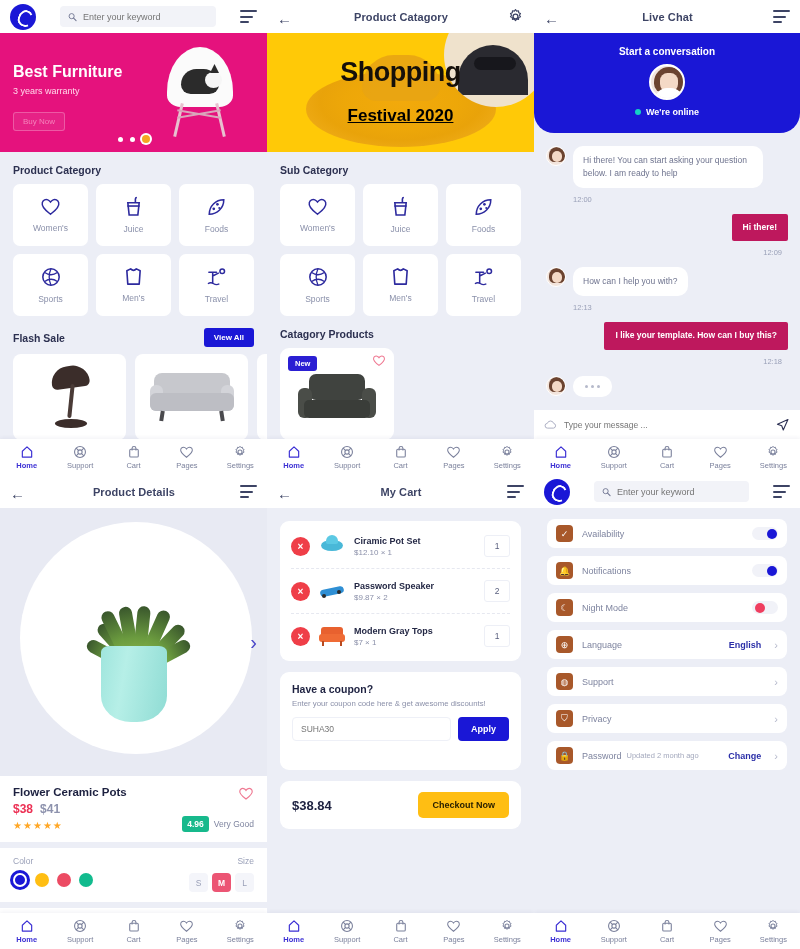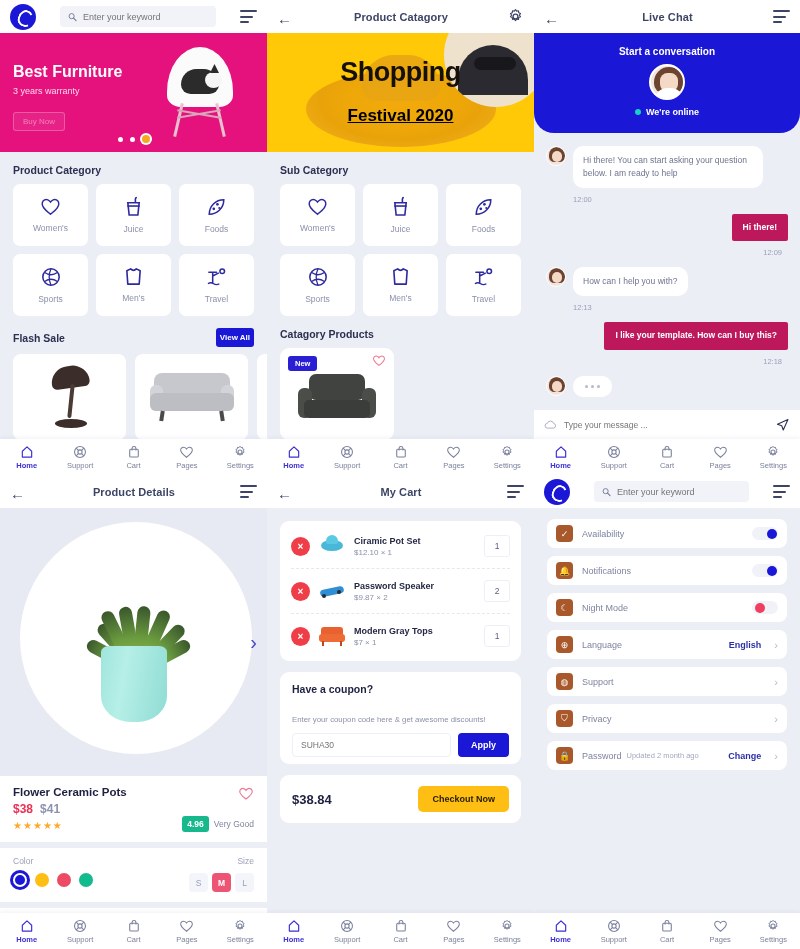--- a/index.html
+++ b/index.html
@@ -163,21 +163,21 @@
   .dots i.active { width: 8px; height: 8px; background:#f5a623; box-shadow: 0 0 0 2px #fff; }
 
   .sec-title {
     font-size: 10.5px; font-weight: bold; color: #2c3050;
     padding: 12px 13px 8px;
   }
   .sec-row { display:flex; align-items:center; justify-content: space-between; padding: 12px 13px 7px; }
   .sec-row .sec-title { padding: 0; }
   .viewall {
     background: #1a17d6; color: #fff; font-size: 8px; font-weight: bold;
-    padding: 5px 4px; border-radius: 3px; border: none; cursor: pointer;
+    padding: 5px 10px; border-radius: 3px; border: none; cursor: pointer;
     font-family: inherit;
   }
   .catgrid {
     display: grid; grid-template-columns: repeat(3, 1fr);
     gap: 8px; padding: 0 13px;
   }
   .catcard {
     background:#fff; border-radius: 7px; height: 62px;
     display:flex; flex-direction: column; align-items:center; justify-content:center;
     gap: 7px; cursor: pointer;
@@ -413,23 +413,23 @@
   .del-btn {
     width: 19px; height: 19px; border-radius: 50%; background:#ef3e48; color:#fff;
     display:flex; align-items:center; justify-content:center; font-size: 10px;
     flex: 0 0 19px; cursor:pointer; font-weight:bold;
   }
   .thumb { width: 26px; height: 24px; flex: 0 0 26px; position:relative; }
   .cart-meta { flex: 1; }
   .cart-name { font-size: 9px; font-weight: bold; color:#242845; }
   .cart-sub { font-size: 8px; color:#8b90a9; margin-top: 2px; }
   .cart-qty { width: 26px; height: 22px; border:1px solid #edeff6; border-radius: 3px; display:flex; align-items:center; justify-content:center; font-size: 8.5px; color:#585e7d; }
-  .coupon-card { background:#fff; border-radius: 9px; margin: 11px 13px 0; padding: 11px 12px 7px; }
+  .coupon-card { background:#fff; border-radius: 9px; margin: 11px 13px 0; padding: 11px 12px 29px; }
   .coupon-title { font-size: 10.5px; font-weight:bold; color:#1d2140; }
-  .coupon-sub { font-size: 7.8px; color:#8b90a9; margin-top: 20px; }
+  .coupon-sub { font-size: 7.8px; color:#8b90a9; margin-top: 4px; }
   .coupon-row { display:flex; gap: 7px; margin-top: 9px; align-items:center; }
   .coupon-row input {
     flex: 1; height: 24px; border:1px solid #eef0f7; border-radius: 4px;
     padding: 0 8px; font-size: 8.5px; color:#8b90a9; outline:none; font-family: inherit;
   }
   .btn-apply { background:#1a17d6; color:#fff; border:none; font-size: 9px; font-weight:bold; padding: 7px 13px; border-radius:4px; cursor:pointer; font-family:inherit; }
   .total-card { background:#fff; border-radius: 9px; margin: 11px 13px 0; padding: 11px 12px; display:flex; align-items:center; justify-content: space-between; }
   .total-amt { font-size: 13px; font-weight:bold; color:#1d2140; }
   .btn-checkout { background:#ffbe13; color:#2a2100; border:none; font-size: 9px; font-weight:bold; padding: 8px 14px; border-radius:5px; cursor:pointer; font-family:inherit; }
 

